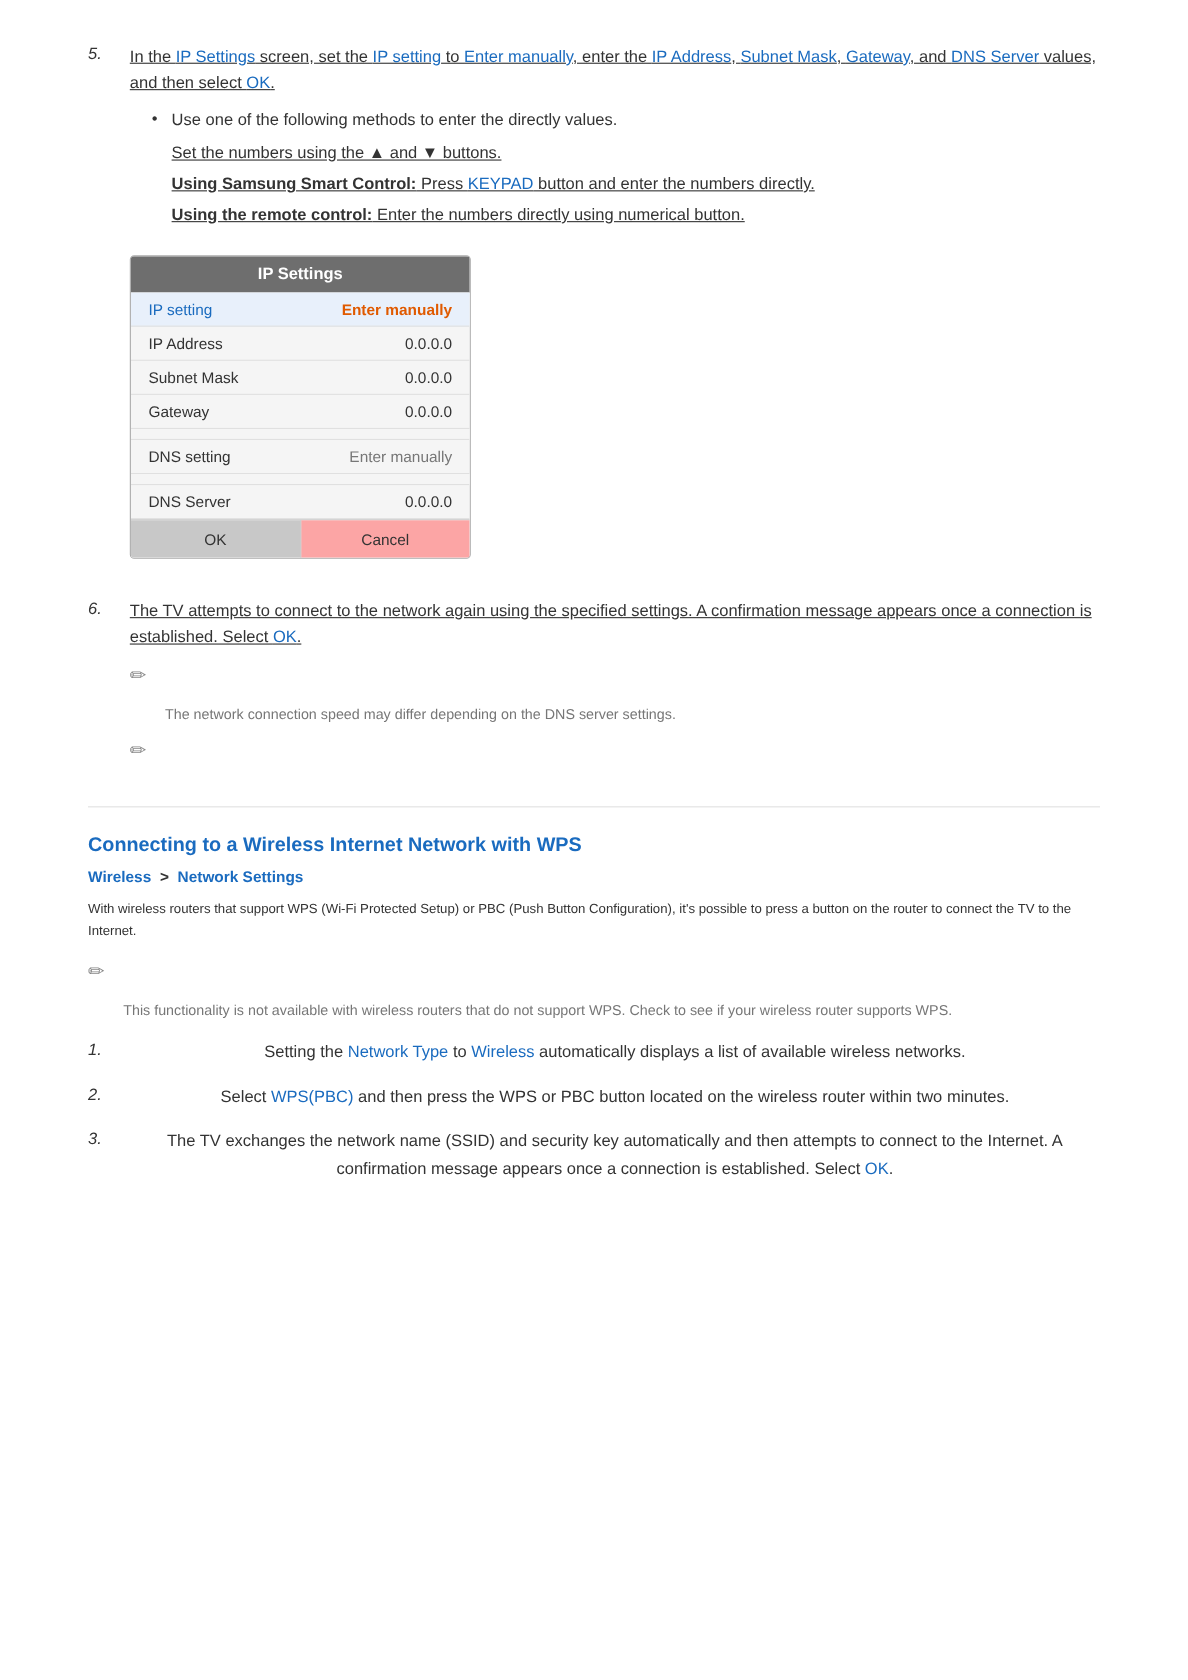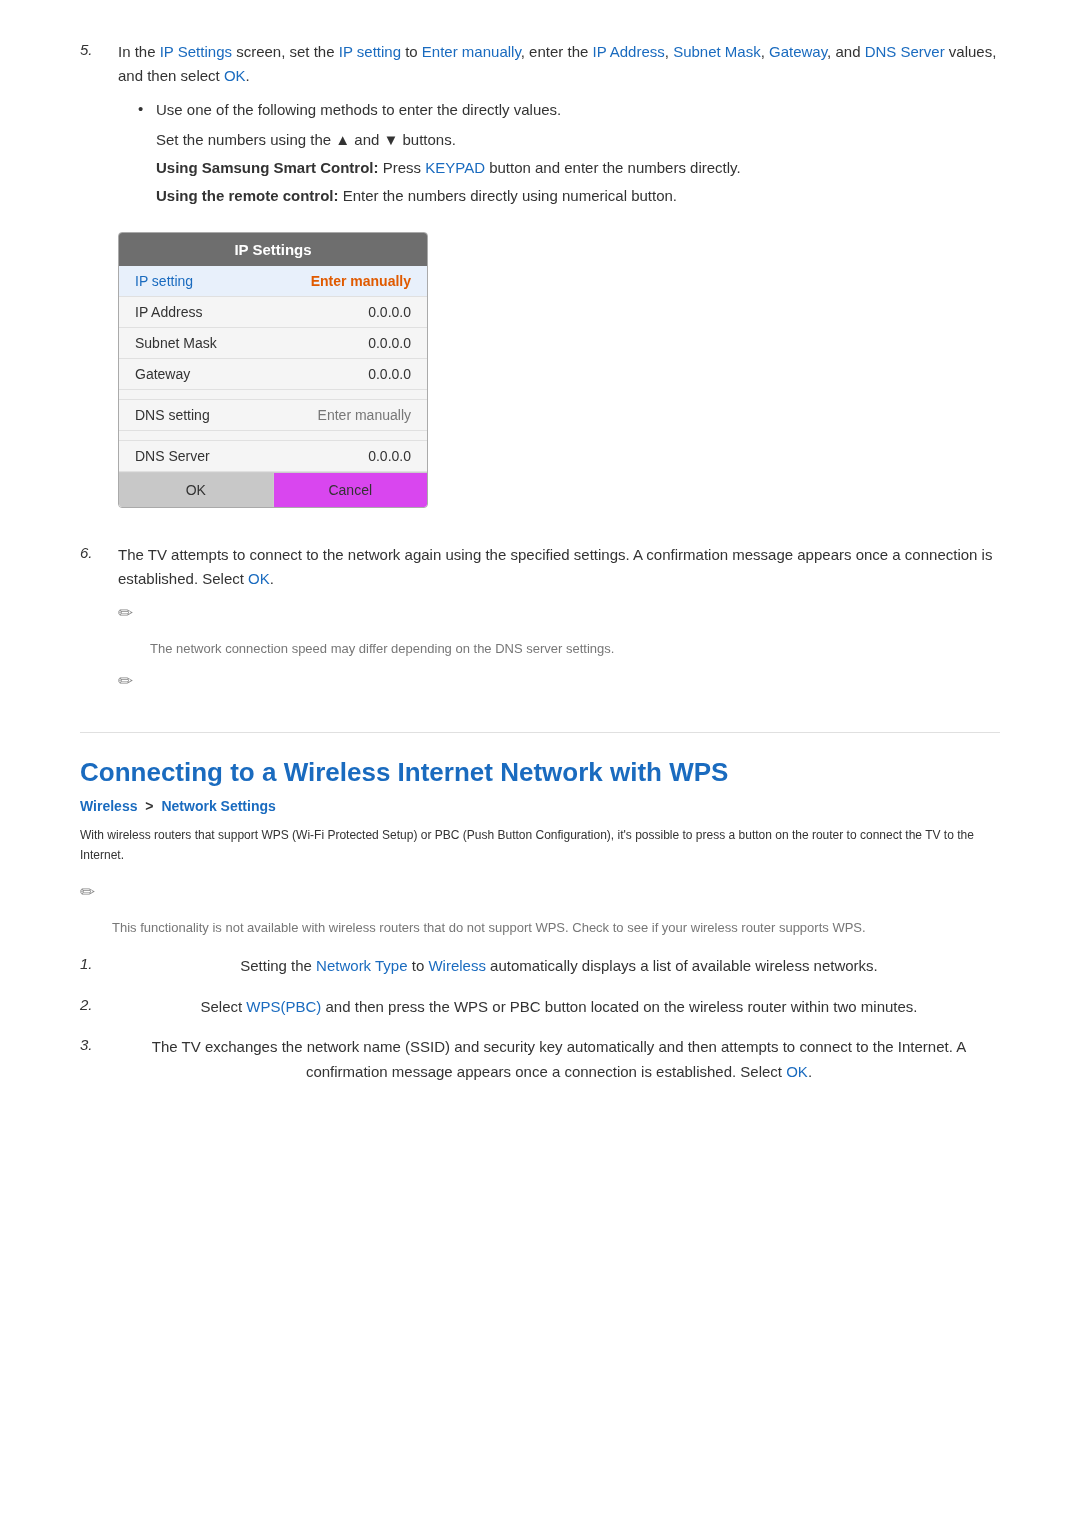--- a/index.html
+++ b/index.html
@@ -28,20 +28,21 @@
       color: #333;
     }
 
     .step-content {
       flex: 1;
     }
 
     .step-content p {
       line-height: 1.6;
       margin-bottom: 10px;
+      text-decoration: underline;
     }
 
     .highlight-blue {
       color: #1a6bbf;
       font-weight: normal;
     }
 
     .bullet-block {
       margin-left: 20px;
       margin-bottom: 10px;
@@ -144,21 +145,21 @@
       border-top: 1px solid #ccc;
     }
 
     .dialog-btn {
       flex: 1;
       text-align: center;
       padding: 9px 0;
       font-size: 14px;
       color: #333;
       cursor: pointer;
-      background: #d946ef;
+      background: #fca5a5;
       border: none;
     }
 
     .dialog-btn:first-child {
       border-right: 1px solid #ccc;
       background: #c8c8c8;
     }
 
     
     .note-block {
@@ -185,21 +186,21 @@
     
     .section-divider {
       border: none;
       border-top: 1px solid #e0e0e0;
       margin: 30px 0 24px 0;
     }
 
     
     .section-heading {
       color: #1a6bbf;
-      font-size: 26px;
+      font-size: 18px;
       font-weight: bold;
       margin-bottom: 10px;
     }
 
     .breadcrumb {
       color: #1a6bbf;
       font-size: 14px;
       font-weight: bold;
       margin-bottom: 12px;
     }

